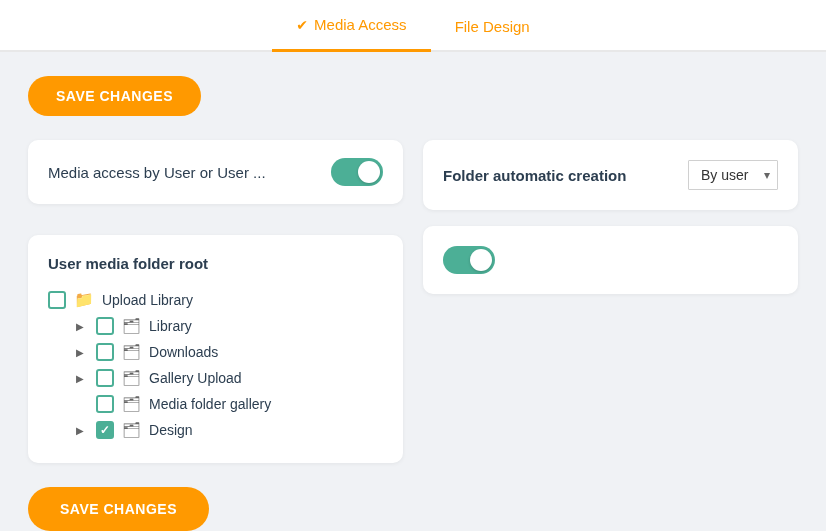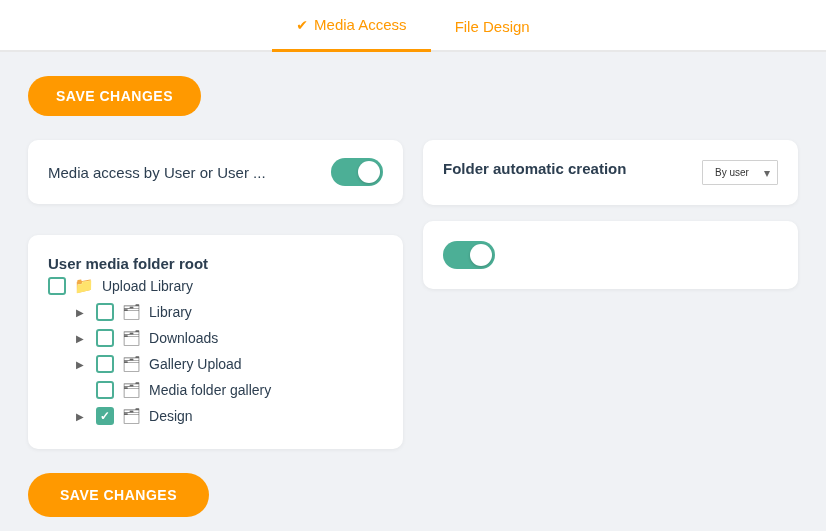--- a/index.html
+++ b/index.html
@@ -129,33 +129,33 @@
       transition: 0.2s;
       box-shadow: 0 1px 3px rgba(0,0,0,0.2);
     }
     .toggle-slider.on::after {
       left: 27px;
     }
 
     
     .folder-row {
       display: flex;
-      align-items: flex-start;
+      align-items: center;
       justify-content: space-between;
     }
     .folder-label {
       font-size: 15px;
       font-weight: 600;
       color: #2c3e50;
     }
     .dropdown-select {
       border: 1.5px solid #d0d0d0;
       border-radius: 1px;
       padding: 6px 28px 6px 12px;
-      font-size: 10px;
+      font-size: 14px;
       color: #333;
       background: #fff;
       appearance: none;
       cursor: pointer;
       position: relative;
     }
     .dropdown-wrapper {
       position: relative;
       display: inline-block;
     }
@@ -182,20 +182,21 @@
     .folder-root-card {
       background: #fff;
       border-radius: 10px;
       padding: 20px;
       box-shadow: 0 1px 4px rgba(0,0,0,0.06);
     }
     .folder-root-title {
       font-size: 15px;
       font-weight: 600;
       color: #2c3e50;
+      margin-bottom: 14px;
     }
 
     
     .tree { padding-left: 0; }
     .tree-item {
       display: flex;
       align-items: center;
       gap: 8px;
       padding: 4px 0;
       font-size: 14px;

